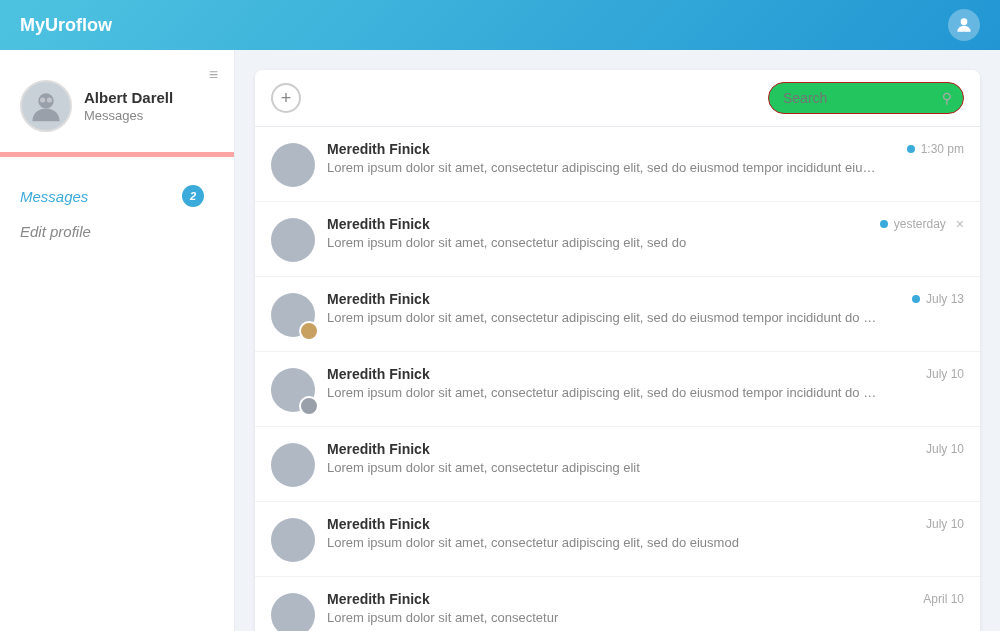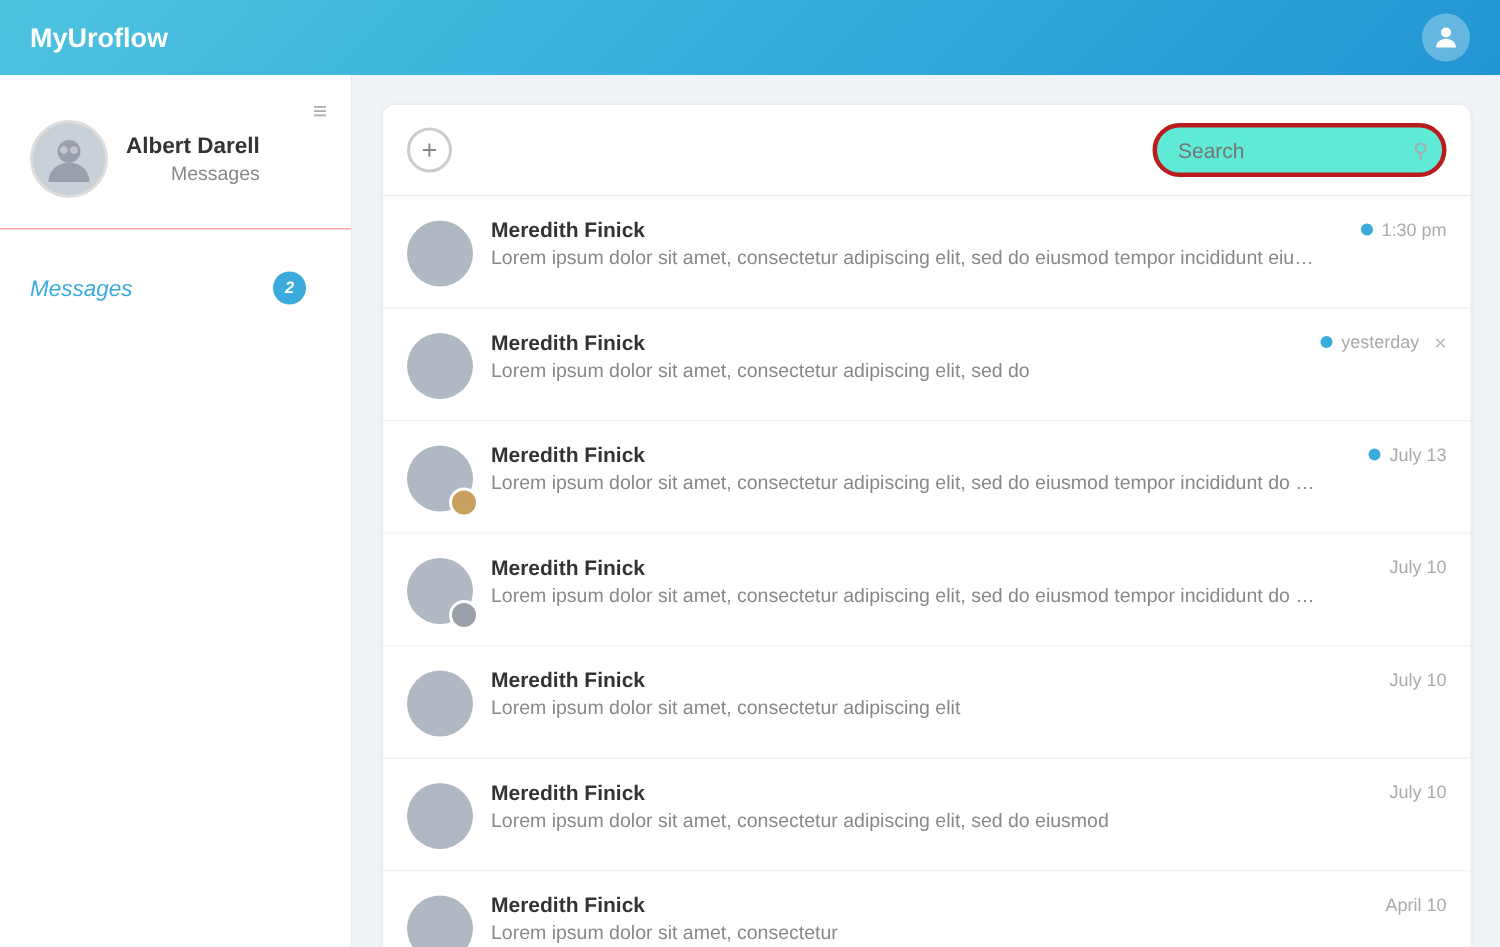--- a/index.html
+++ b/index.html
@@ -51,22 +51,21 @@
       top: 16px;
       right: 16px;
       color: #aaa;
       font-size: 16px;
       cursor: pointer;
     }
     .sidebar-profile {
       display: flex;
       align-items: center;
       padding: 10px 20px 20px 20px;
-      border-bottom: 1px solid #fca5a5;
-      text-align: right;
+      border-bottom: 5px solid #fca5a5;
     }
     .profile-avatar {
       width: 52px;
       height: 52px;
       border-radius: 50%;
       background: #c8d0d8;
       overflow: hidden;
       flex-shrink: 0;
       display: flex;
       align-items: center;
@@ -157,28 +156,28 @@
       color: #888;
       flex-shrink: 0;
     }
     .search-box {
       margin-left: auto;
       position: relative;
       display: flex;
       align-items: center;
     }
     .search-input {
-      border: 3px solid #b91c1c;
+      border: 1px solid #b91c1c;
       border-radius: 20px;
       padding: 7px 36px 7px 14px;
       font-size: 14px;
       color: #555;
       width: 196px;
       outline: none;
-      background: #5eead4;
+      background: #22c55e;
     }
     .search-icon {
       position: absolute;
       right: 12px;
       color: #aaa;
       font-size: 14px;
     }
 
     
     .message-item {
@@ -301,20 +300,23 @@
         <div class="profile-name">Albert Darell</div>
         <div class="profile-role">Messages</div>
       </div>
     </div>
 
     <nav class="nav-items">
       <div class="nav-item active">
         <span>Messages</span>
         <span class="nav-badge">2</span>
       </div>
+      <div class="nav-item">
+        <span>Edit profile</span>
+      </div>
     </nav>
   </aside>
 
   <main class="main">
     <div class="messages-container">
 
       <div class="messages-toolbar">
         <button class="add-btn">+</button>
         <div class="search-box">
           <input class="search-input" type="text" placeholder="Search" style="">

